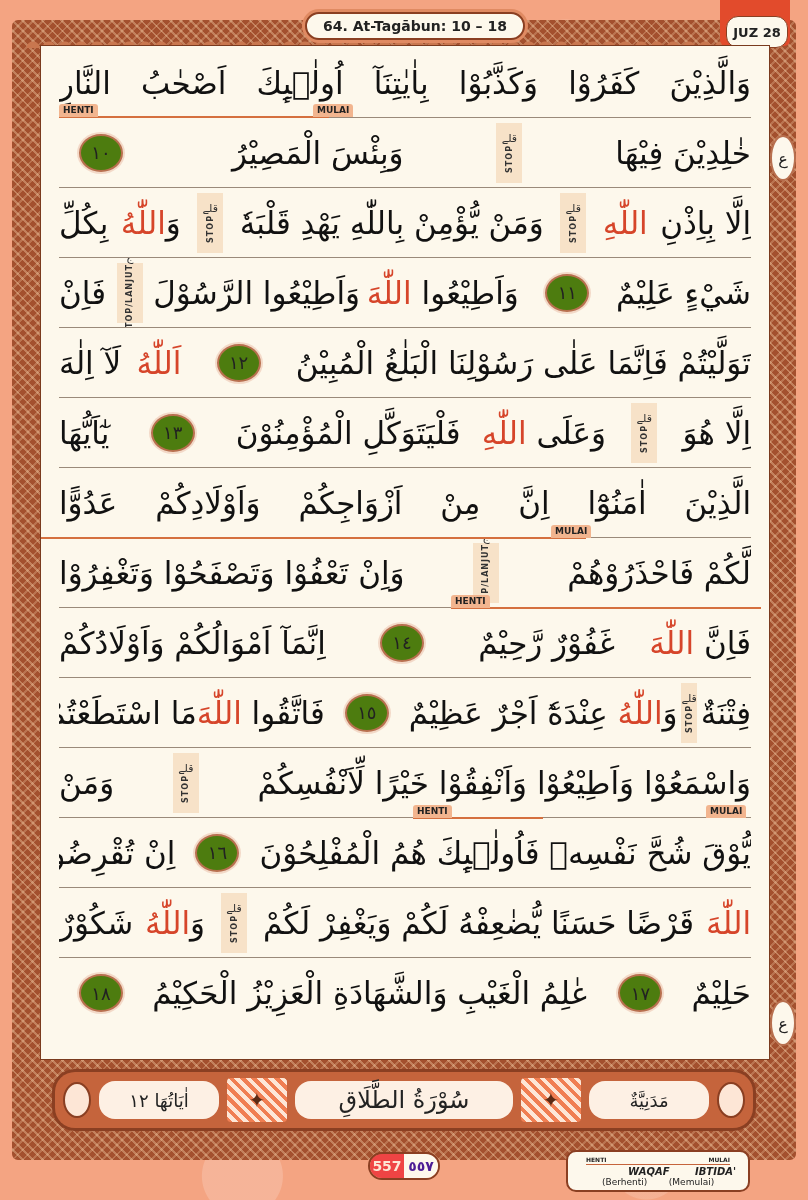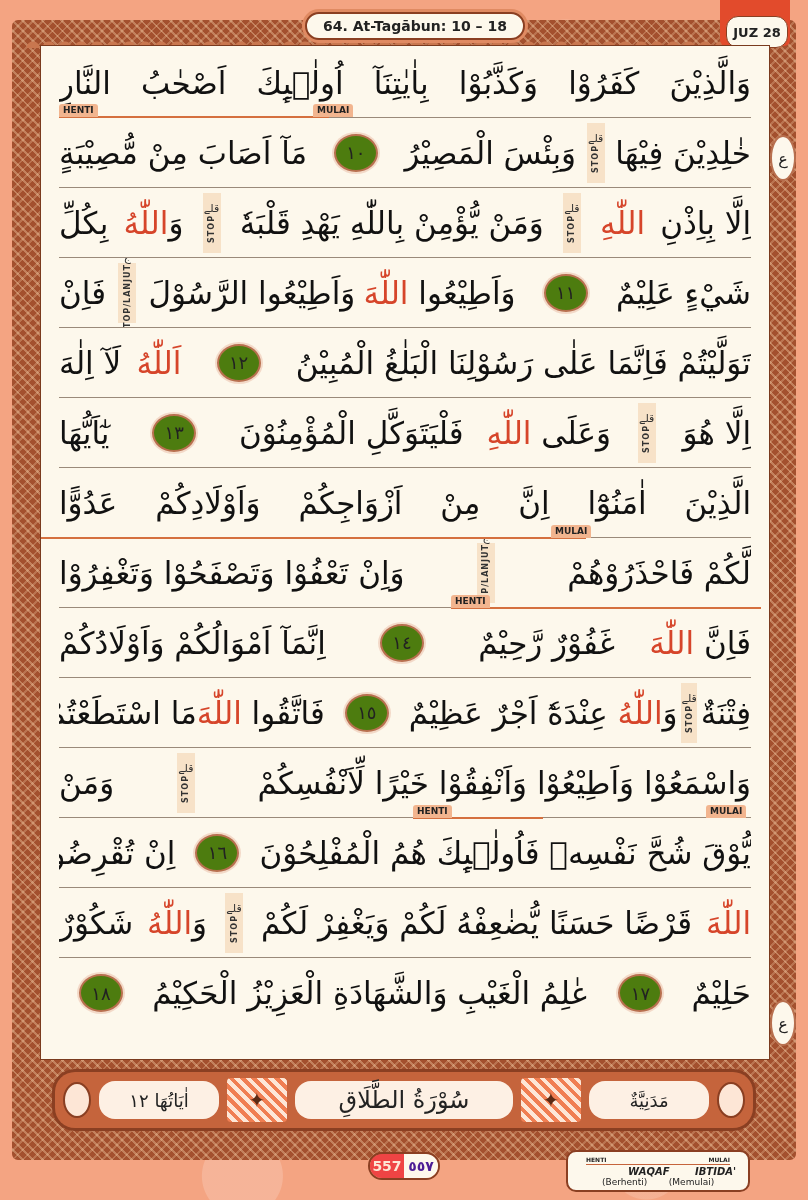--- a/index.html
+++ b/index.html
@@ -66,21 +66,21 @@
   .ayah {
     display: inline-flex; align-items: center; justify-content: center;
     min-width: 44px; height: 38px; padding: 0 6px;
     border: 2px solid #b8704f; border-radius: 50% / 50%;
     font-size: 18px; color: #222; background: #4d7c0f;
     margin: 0 20px;
     box-shadow: 0 0 0 2px #f3d9c8;
   }
   .waqf {
     display: inline-flex; flex-direction: column; align-items: center; justify-content: center;
-    width: 18px; height: 60px; background: #f7e2c8;
+    width: 26px; height: 60px; background: #f7e2c8;
     font-size: 8px; color: #333; margin: 0 4px;
   }
   .waqf .vt { writing-mode: vertical-rl; transform: rotate(180deg); font-weight: bold; letter-spacing: 1px; direction: ltr; }
   .waqf .ar { font-size: 11px; }
   .marker {
     position: absolute; height: 13px; font-size: 9px; font-weight: bold; color: #222;
     background: #f2b58f; padding: 0 4px; line-height: 13px; border-radius: 3px 3px 0 0;
     direction: ltr;
   }
   .marker-rule { position: absolute; height: 2px; background: #d5703f; }
@@ -135,21 +135,20 @@
     </div>
 
     <div class="line" style="top:72px">
       <span class="seg">خٰلِدِيْنَ فِيْهَا</span>
       <span class="waqf">
           <span class="ar">قلے</span>
           <span class="vt">STOP</span>
         </span>
       <span class="seg">وَبِئْسَ الْمَصِيْرُ</span>
       <span class="ayah">١٠</span>
-      <span class="seg">مَآ اَصَابَ مِنْ مُّصِيْبَةٍ</span>
     </div>
 
     <div class="line" style="top:142px">
       <span class="seg">اِلَّا بِاِذْنِ</span>
       <span class="seg allah">اللّٰهِ</span>
       <span class="waqf">
           <span class="ar">قلے</span>
           <span class="vt">STOP</span>
         </span>
       <span class="seg">وَمَنْ يُّؤْمِنْ بِاللّٰهِ يَهْدِ قَلْبَهٗ</span>

